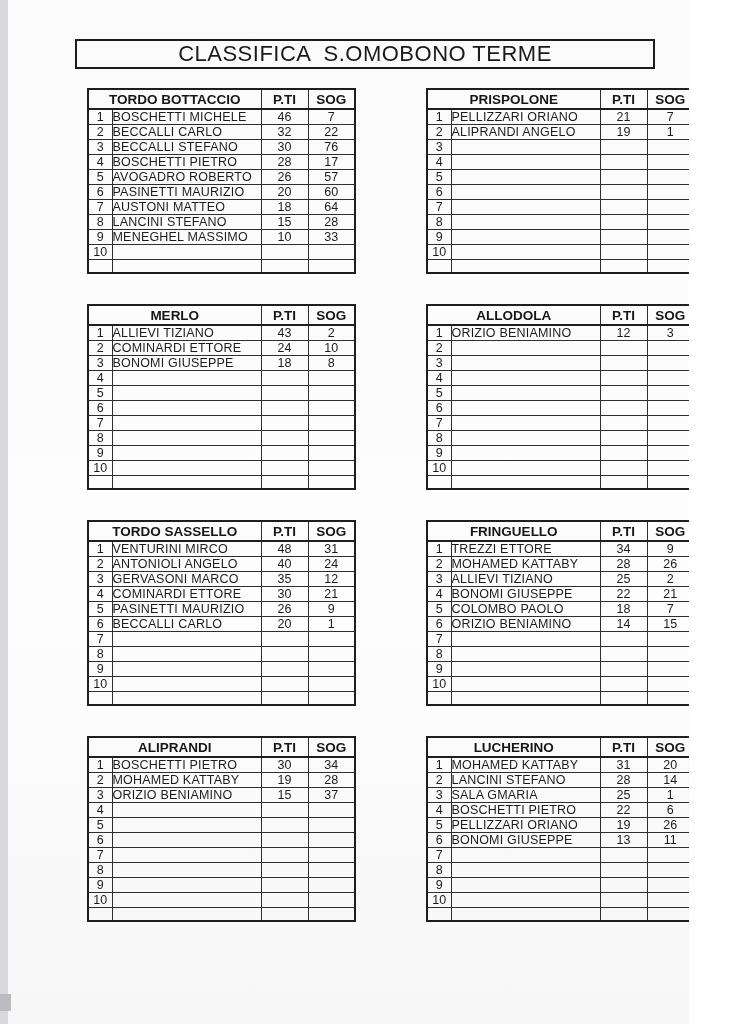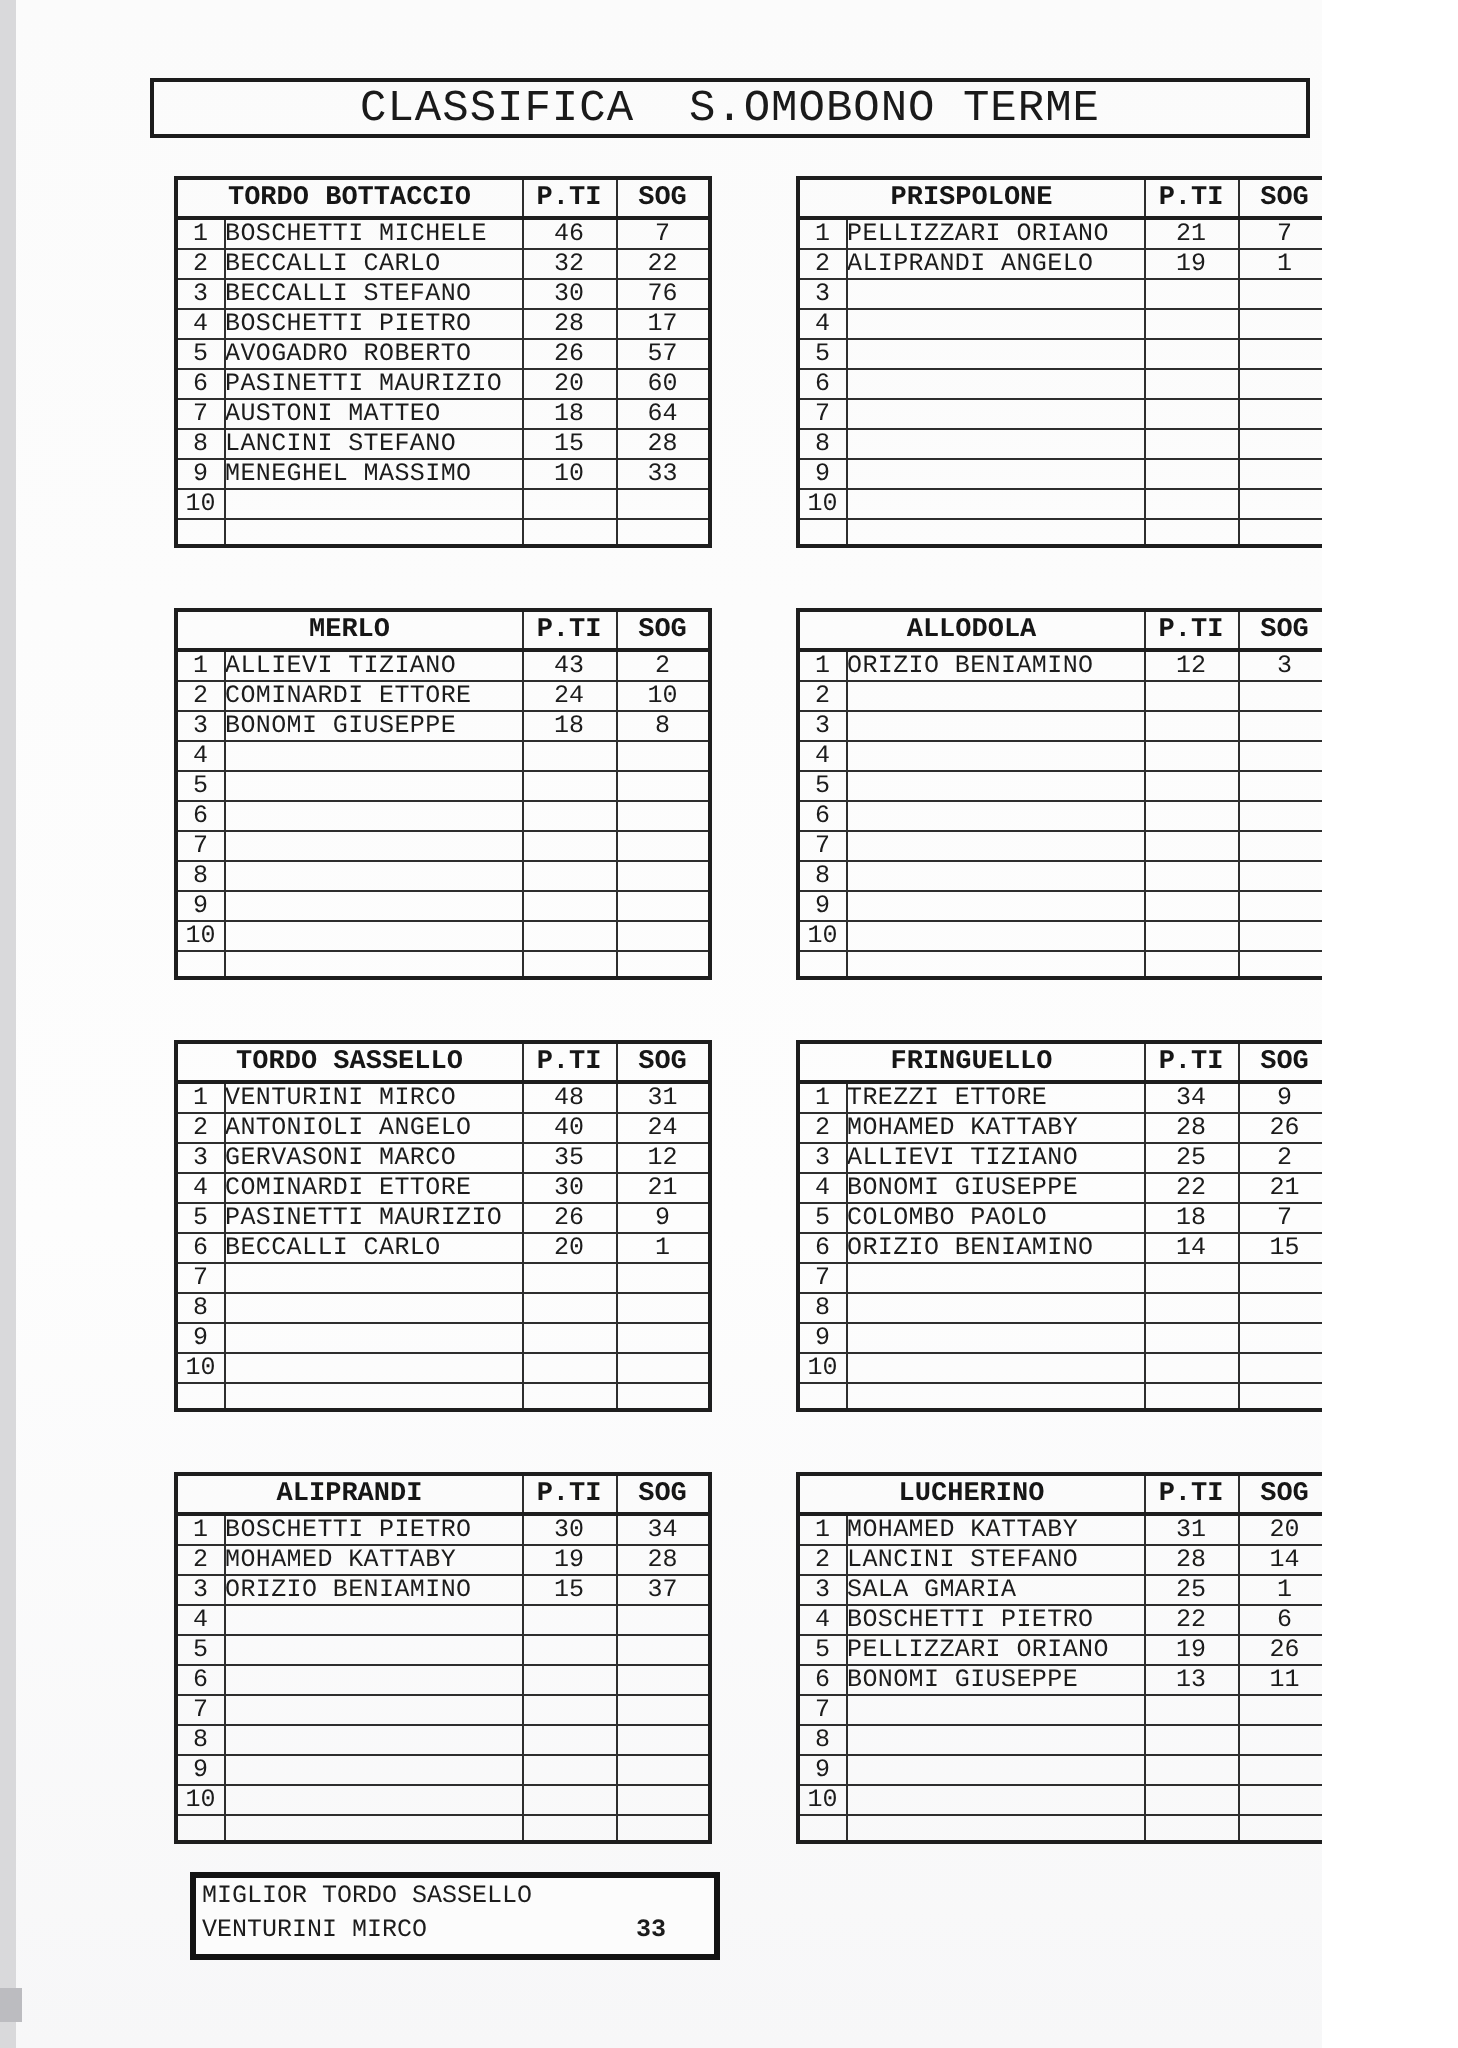--- a/index.html
+++ b/index.html
@@ -1,41 +1,42 @@
 <!DOCTYPE html>
 <html><head>
 <meta charset="utf-8">
 <style>
   html,body{margin:0;padding:0;background:#ffffff;}
   .page{
     position:relative;
     width:661px;height:1024px;
     background:linear-gradient(180deg,#fbfbfb 0%,#fdfdfd 60%,#f7f7f8 100%);
-    font-family:Liberation Mono, monospace;
+    font-family:Liberation Sans, sans-serif;
     color:#1c1c1c;
     overflow:hidden;
+    padding-left:28px;
   }
   .scan-strip{
     position:absolute;left:0;top:0;width:8px;height:100%;
     background:#d9d9db;
   }
   .scan-mark{
     position:absolute;left:0;top:994px;width:11px;height:17px;
     background:#bcbcc0;
   }
   .title-box{
     position:absolute;left:75px;top:39px;width:576px;height:26px;
     border:2px solid #1c1c1c;
     display:flex;align-items:center;justify-content:center;
     font-size:22px;letter-spacing:.5px;color:#1a1a1a;
     white-space:pre;
   }
   .col{position:absolute;top:88px;width:267px;}
   .col-left{left:87px;}
-  .col-right{left:398px;}
+  .col-right{left:426px;}
   table.rank-table{
     border-collapse:collapse;table-layout:fixed;
     width:267px;margin:0 0 30px 0;
     border:2px solid #1e1e1e;
   }
   table.rank-table th,
   table.rank-table td{
     border:1px solid #2e2e2e;
     overflow:hidden;white-space:nowrap;
     padding:0;
@@ -744,21 +745,14 @@
             <td class="rank-cell"></td>
             <td class="name-cell"></td>
             <td class="num-cell"></td>
             <td class="num-cell"></td>
           </tr>
         </tbody>
       </table>
     </div>
 
 
-  <div class="best-box">
-    <div class="best-line1">MIGLIOR TORDO SASSELLO</div>
-    <div class="best-line2">
-      <span>VENTURINI MIRCO</span>
-      <span class="best-value">33</span>
-    </div>
-  </div>
 
 </div>
 
 </body></html>

